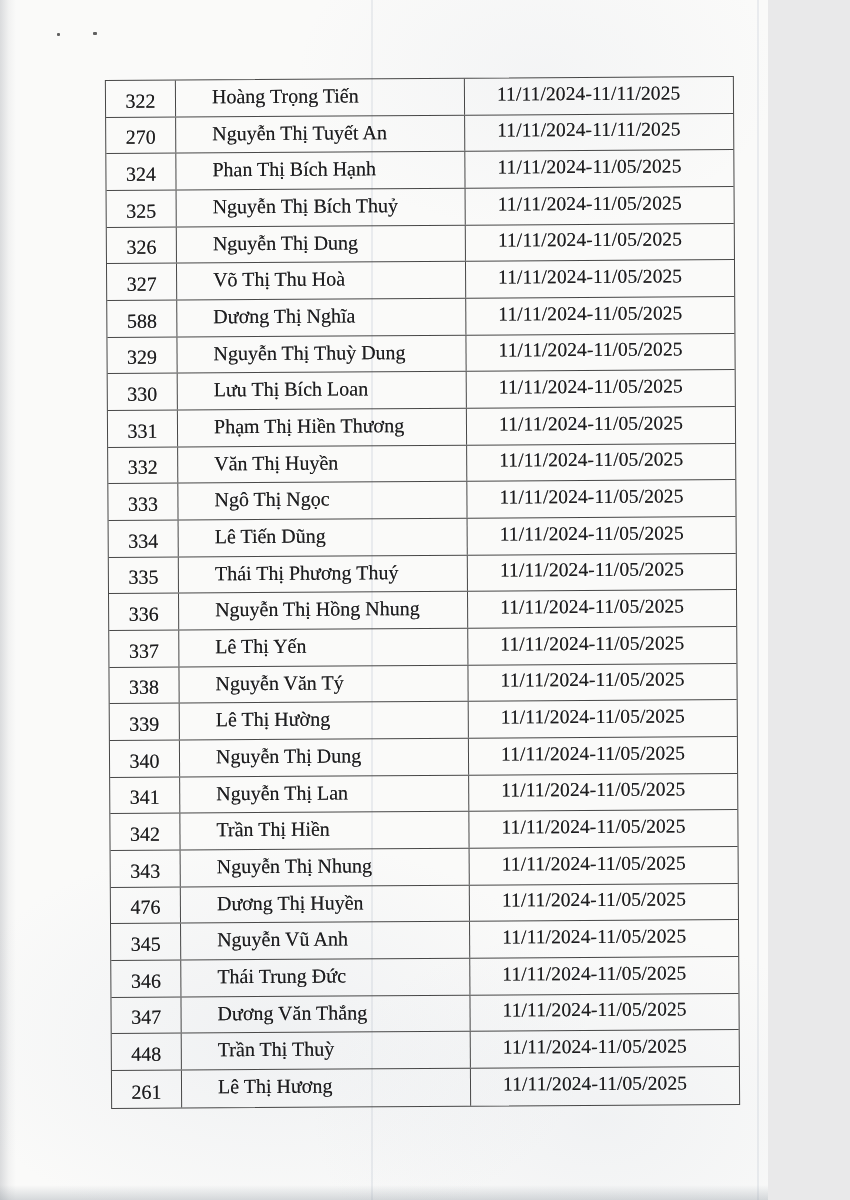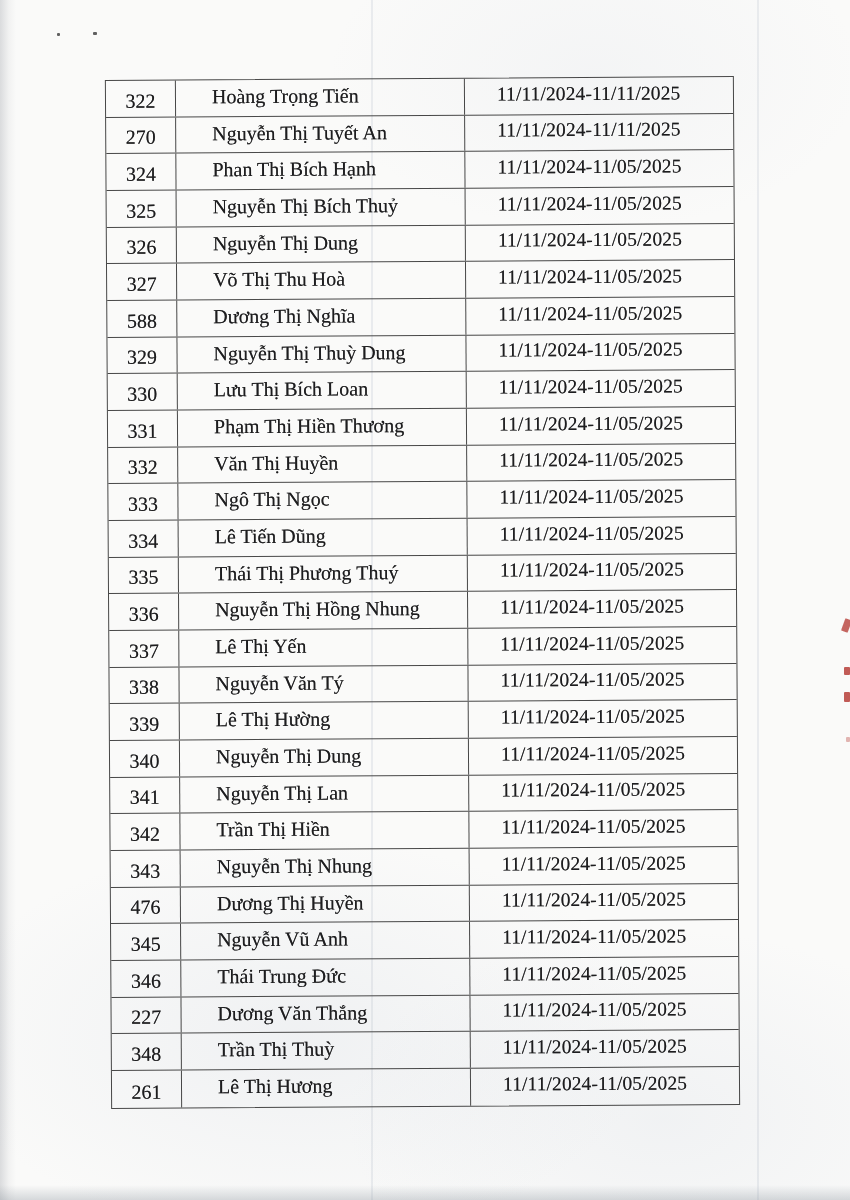--- a/index.html
+++ b/index.html
@@ -9,21 +9,21 @@
     --red-artifact:#b3342e;
   }
   html,body{margin:0;padding:0;}
   body{
     width:850px;height:1200px;
     background:#e9e9ea;
     font-family:"Liberation Serif","DejaVu Serif",serif;
   }
   .page{
     position:relative;
-    width:850px;height:1200px;
+    width:768px;height:1200px;
     background:var(--paper);
     overflow:hidden;
   }
   
   .shadow-left{
     position:absolute;left:0;top:0;width:16px;height:100%;
     background:linear-gradient(90deg,rgba(105,110,122,0.22),rgba(105,110,122,0.06) 55%,rgba(105,110,122,0));
     pointer-events:none;
   }
   .cloud-bottom{
@@ -273,27 +273,27 @@
       <div class="cell period">11/11/2024-11/05/2025</div>
     </div>
 
     <div class="row">
       <div class="cell no">346</div>
       <div class="cell name">Thái Trung Đức</div>
       <div class="cell period">11/11/2024-11/05/2025</div>
     </div>
 
     <div class="row">
-      <div class="cell no">227</div>
+      <div class="cell no">347</div>
       <div class="cell name">Dương Văn Thắng</div>
       <div class="cell period">11/11/2024-11/05/2025</div>
     </div>
 
     <div class="row">
-      <div class="cell no">348</div>
+      <div class="cell no">448</div>
       <div class="cell name">Trần Thị Thuỳ</div>
       <div class="cell period">11/11/2024-11/05/2025</div>
     </div>
 
     <div class="row">
       <div class="cell no">261</div>
       <div class="cell name">Lê Thị Hương</div>
       <div class="cell period">11/11/2024-11/05/2025</div>
     </div>
   </div>

